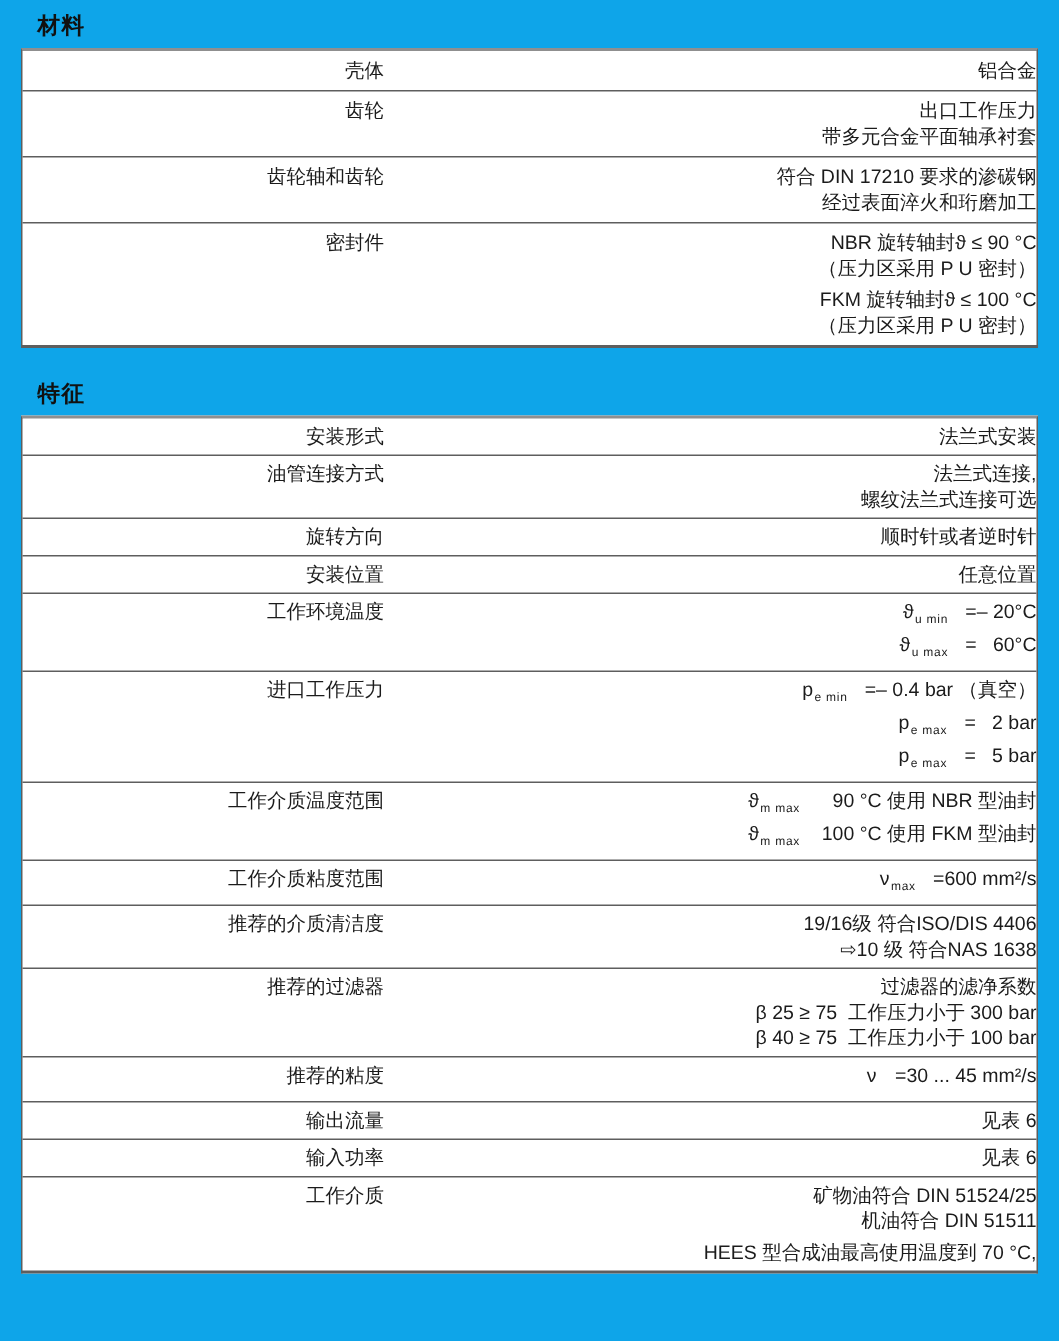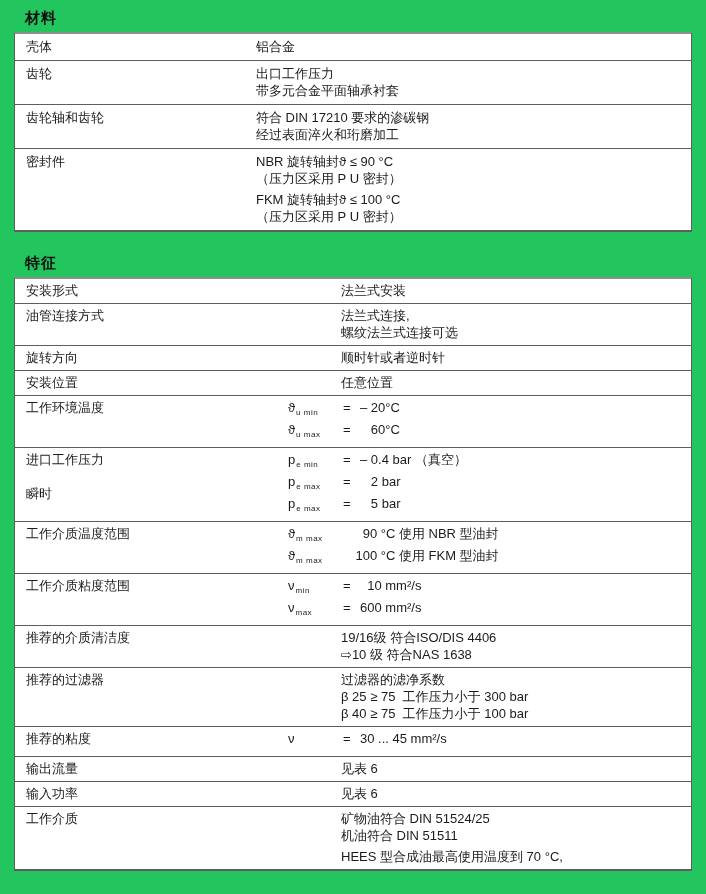--- a/index.html
+++ b/index.html
@@ -3,33 +3,33 @@
 <meta charset="utf-8">
 <style>
   * { box-sizing: border-box; margin: 0; padding: 0; }
   html, body { background: #ffffff; }
   body {
     width: 706px; height: 894px; overflow: hidden;
     font-family: "Liberation Sans", "DejaVu Sans", sans-serif;
     font-size: 13px; color: #1b1b1b;
     -webkit-font-smoothing: antialiased;
   }
-  .page { width: 706px; height: 894px; padding: 8px 14px 0 14px; background: #22c55e; }
+  .page { width: 706px; height: 894px; padding: 8px 14px 0 14px; background: #0ea5e9; }
   h2.section-title {
     font-size: 15px; font-weight: bold; color: #111;
     margin: 0 0 5px 11px; line-height: 19px; letter-spacing: 1px;
   }
   .spec-table {
     width: 678px;
     border: 1px solid #5e5e5e;
     border-top: 2px solid #8f8f8f;
     border-bottom-width: 2px;
     background: #fff;
   }
-  .row { display: flex; border-bottom: 1px solid #5e5e5e; }
+  .row { display: flex; border-bottom: 1px solid #5e5e5e; text-align: right; }
   .row:last-child { border-bottom: none; }
   .t1 .row { padding: 4px 0 5px 0; }
   .t2 .row { padding: 3px 0 4px 0; gap: 32px; }
   .cell-label { width: 241px; flex: 0 0 241px; padding-left: 11px; }
   .cell-content { flex: 1 1 auto; }
   .line { line-height: 17px; min-height: 17px; white-space: pre; }
   .line.gap { margin-top: 4px; }
   .symslot { display: inline-block; width: 53px; white-space: pre; }
   .sub { font-size: 8px; letter-spacing: 0.5px; vertical-align: -3px; padding-left: 1px; }
   .eq { display: inline-block; width: 19px; padding-left: 2px; }
@@ -125,21 +125,20 @@
           </div>
           <div class="cell-content">
             <div class="line"><span class="symslot"><span class="sym">ϑ<span class="sub">u min</span></span></span><span class="eq">=</span><span class="val">– 20°C</span></div>
             <div class="line"><span class="symslot"><span class="sym">ϑ<span class="sub">u max</span></span></span><span class="eq">=</span><span class="val">   60°C</span></div>
           </div>
         </div>
         <div class="row">
           <div class="cell-label">
             <div class="line">进口工作压力</div>
             <div class="line">&nbsp;</div>
-            <div class="line">瞬时</div>
           </div>
           <div class="cell-content">
             <div class="line"><span class="symslot"><span class="sym">p<span class="sub">e min</span></span></span><span class="eq">=</span><span class="val">– 0.4 bar （真空）</span></div>
             <div class="line"><span class="symslot"><span class="sym">p<span class="sub">e max</span></span></span><span class="eq">=</span><span class="val">   2 bar</span></div>
             <div class="line"><span class="symslot"><span class="sym">p<span class="sub">e max</span></span></span><span class="eq">=</span><span class="val">   5 bar</span></div>
           </div>
         </div>
         <div class="row">
           <div class="cell-label">
             <div class="line">工作介质温度范围</div>
@@ -147,21 +146,20 @@
           <div class="cell-content">
             <div class="line"><span class="symslot"><span class="sym">ϑ<span class="sub">m max</span></span></span><span class="val">      90 °C 使用 NBR 型油封</span></div>
             <div class="line"><span class="symslot"><span class="sym">ϑ<span class="sub">m max</span></span></span><span class="val">    100 °C 使用 FKM 型油封</span></div>
           </div>
         </div>
         <div class="row">
           <div class="cell-label">
             <div class="line">工作介质粘度范围</div>
           </div>
           <div class="cell-content">
-            <div class="line"><span class="symslot"><span class="sym">ν<span class="sub">min</span></span></span><span class="eq">=</span><span class="val">  10 mm²/s</span></div>
             <div class="line"><span class="symslot"><span class="sym">ν<span class="sub">max</span></span></span><span class="eq">=</span><span class="val">600 mm²/s</span></div>
           </div>
         </div>
         <div class="row">
           <div class="cell-label">
             <div class="line">推荐的介质清洁度</div>
           </div>
           <div class="cell-content">
             <div class="line"><span class="symslot"></span><span class="val">19/16级 符合ISO/DIS 4406</span></div>
             <div class="line"><span class="symslot"></span><span class="val">⇨10 级 符合NAS 1638</span></div>

